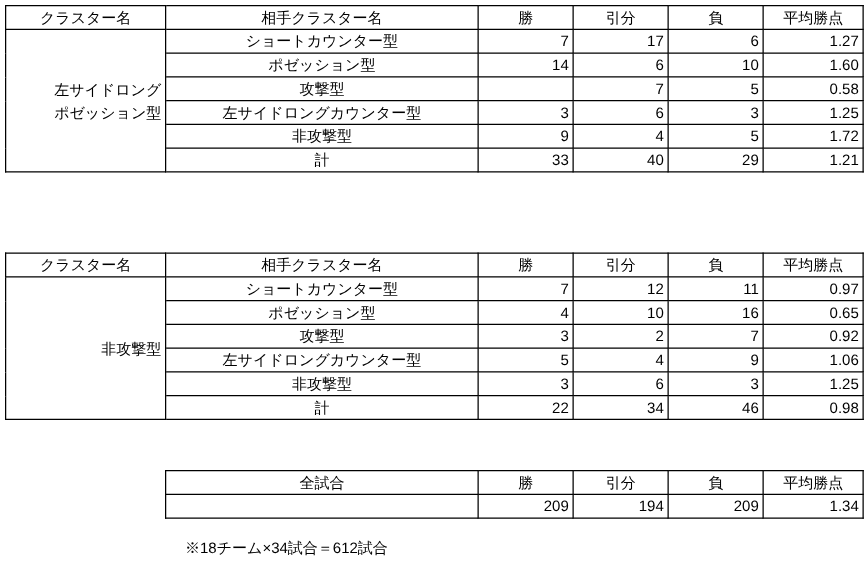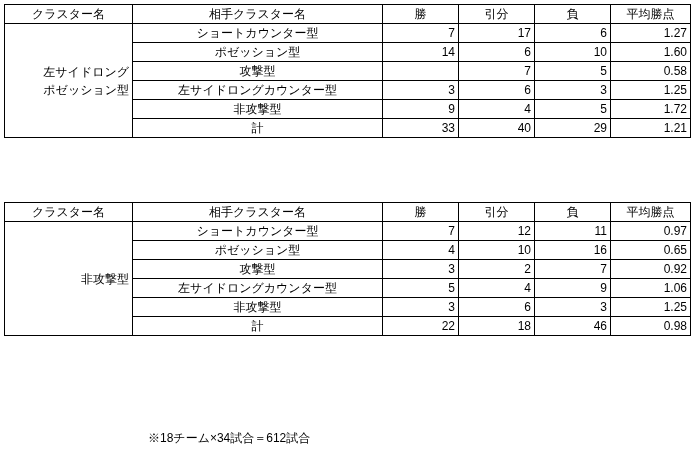--- a/index.html
+++ b/index.html
@@ -191,34 +191,48 @@
       <tr>
         <td class="c-left">非攻撃型</td>
         <td class="c-right">3</td>
         <td class="c-right">6</td>
         <td class="c-right">3</td>
         <td class="c-right">1.25</td>
       </tr>
       <tr>
         <td class="c-left">計</td>
         <td class="c-right">22</td>
-        <td class="c-right">18</td>
+        <td class="c-right">34</td>
         <td class="c-right">46</td>
         <td class="c-right">0.98</td>
       </tr>
     </tbody>
   </table>
 
   <table class="grid block3">
     <colgroup>
       <col class="col-tot-a">
         <col class="col-c">
         <col class="col-d">
         <col class="col-e">
         <col class="col-f">
     </colgroup>
     <tbody>
+      <tr>
+        <th class="c-center">全試合</th>
+        <th class="c-center">勝</th>
+        <th class="c-center">引分</th>
+        <th class="c-center">負</th>
+        <th class="c-center">平均勝点</th>
+      </tr>
+      <tr>
+        <td class="c-left"></td>
+        <td class="c-right">209</td>
+        <td class="c-right">194</td>
+        <td class="c-right">209</td>
+        <td class="c-right">1.34</td>
+      </tr>
     </tbody>
   </table>
 
   <div class="note">※18チーム×34試合＝612試合</div>
 
 </div>
 
 </body></html>

